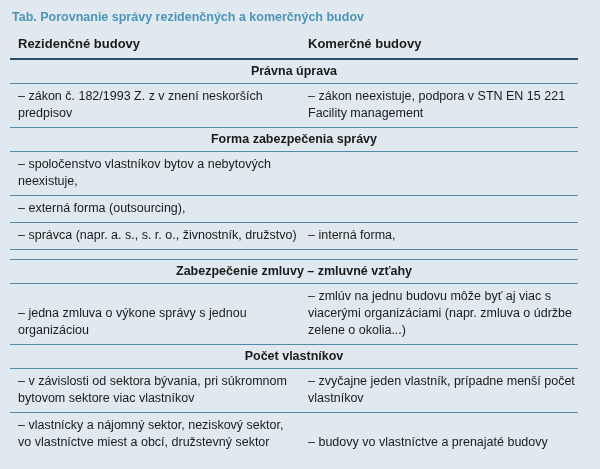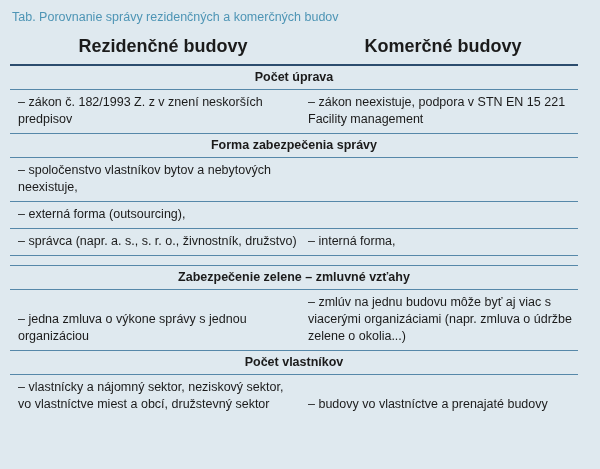--- a/index.html
+++ b/index.html
@@ -6,32 +6,31 @@
   body{
     width:600px;height:469px;
     background:var(--bg,#dfe9ef);
     font-family:"Liberation Sans", sans-serif;
     color:var(--text,#1b1b1b);
     overflow:hidden;
   }
   .page{padding:8px 22px 0 10px;}
   .caption{
     color:var(--title,#4e95b5);
-    font-weight:normal;
+    font-weight:bold;
     font-size:12.5px;
     margin:2px 0 7px 2px;
   }
   .table{width:568px;}
   .head-row{
     display:flex;
     font-weight:bold;
-    font-size:18px;
+    font-size:13px;
     padding:5px 0 7px 0;
     border-bottom:2px solid var(--rule-dark,#2c4d6e);
-    text-align:center;
   }
   .head-row .hcell-l{width:298px;padding-left:8px;box-sizing:border-box;}
   .head-row .hcell-r{flex:1;}
   .section-row{
     text-align:center;
     font-weight:bold;
     font-size:12.5px;
     padding:4px 0 5px 0;
     border-bottom:1px solid var(--rule,#5688a9);
   }
@@ -60,21 +59,21 @@
 
   <div class="caption">Tab. Porovnanie správy rezidenčných a komerčných budov</div>
 
   <div class="table">
 
     <div class="head-row">
       <div class="hcell-l">Rezidenčné budovy</div>
       <div class="hcell-r">Komerčné budovy</div>
     </div>
 
-    <div class="section-row">Počet úprava</div>
+    <div class="section-row">Právna úprava</div>
     <div class="data-row">
       <div class="cell-l">– zákon č. 182/1993 Z. z v znení neskorších predpisov</div>
       <div class="cell-r">– zákon neexistuje, podpora v STN EN 15 221 Facility management</div>
     </div>
 
     <div class="section-row">Forma zabezpečenia správy</div>
     <div class="data-row">
       <div class="cell-l">– spoločenstvo vlastníkov bytov a nebytových neexistuje,</div>
       <div class="cell-r"></div>
     </div>
@@ -83,27 +82,31 @@
       <div class="cell-r"></div>
     </div>
     <div class="data-row">
       <div class="cell-l">– správca (napr. a. s., s. r. o., živnostník, družstvo)</div>
       <div class="cell-r">– interná forma,</div>
     </div>
     <div class="data-row">
       <div class="cell-r"></div>
     </div>
 
-    <div class="section-row">Zabezpečenie zelene – zmluvné vzťahy</div>
+    <div class="section-row">Zabezpečenie zmluvy – zmluvné vzťahy</div>
     <div class="data-row">
       <div class="cell-l">– jedna zmluva o výkone správy s jednou organizáciou</div>
       <div class="cell-r">– zmlúv na jednu budovu môže byť aj viac s viacerými organizáciami (napr. zmluva o údržbe zelene o okolia...)</div>
     </div>
 
     <div class="section-row">Počet vlastníkov</div>
+    <div class="data-row">
+      <div class="cell-l">– v závislosti od sektora bývania, pri súkromnom bytovom sektore viac vlastníkov</div>
+      <div class="cell-r">– zvyčajne jeden vlastník, prípadne menší počet vlastníkov</div>
+    </div>
 
     <div class="data-row">
       <div class="cell-l">– vlastnícky a nájomný sektor, neziskový sektor, vo vlastníctve miest a obcí, družstevný sektor</div>
       <div class="cell-r">– budovy vo vlastníctve a prenajaté budovy</div>
     </div>
 
   </div>
 </div>
 
 </body></html>

